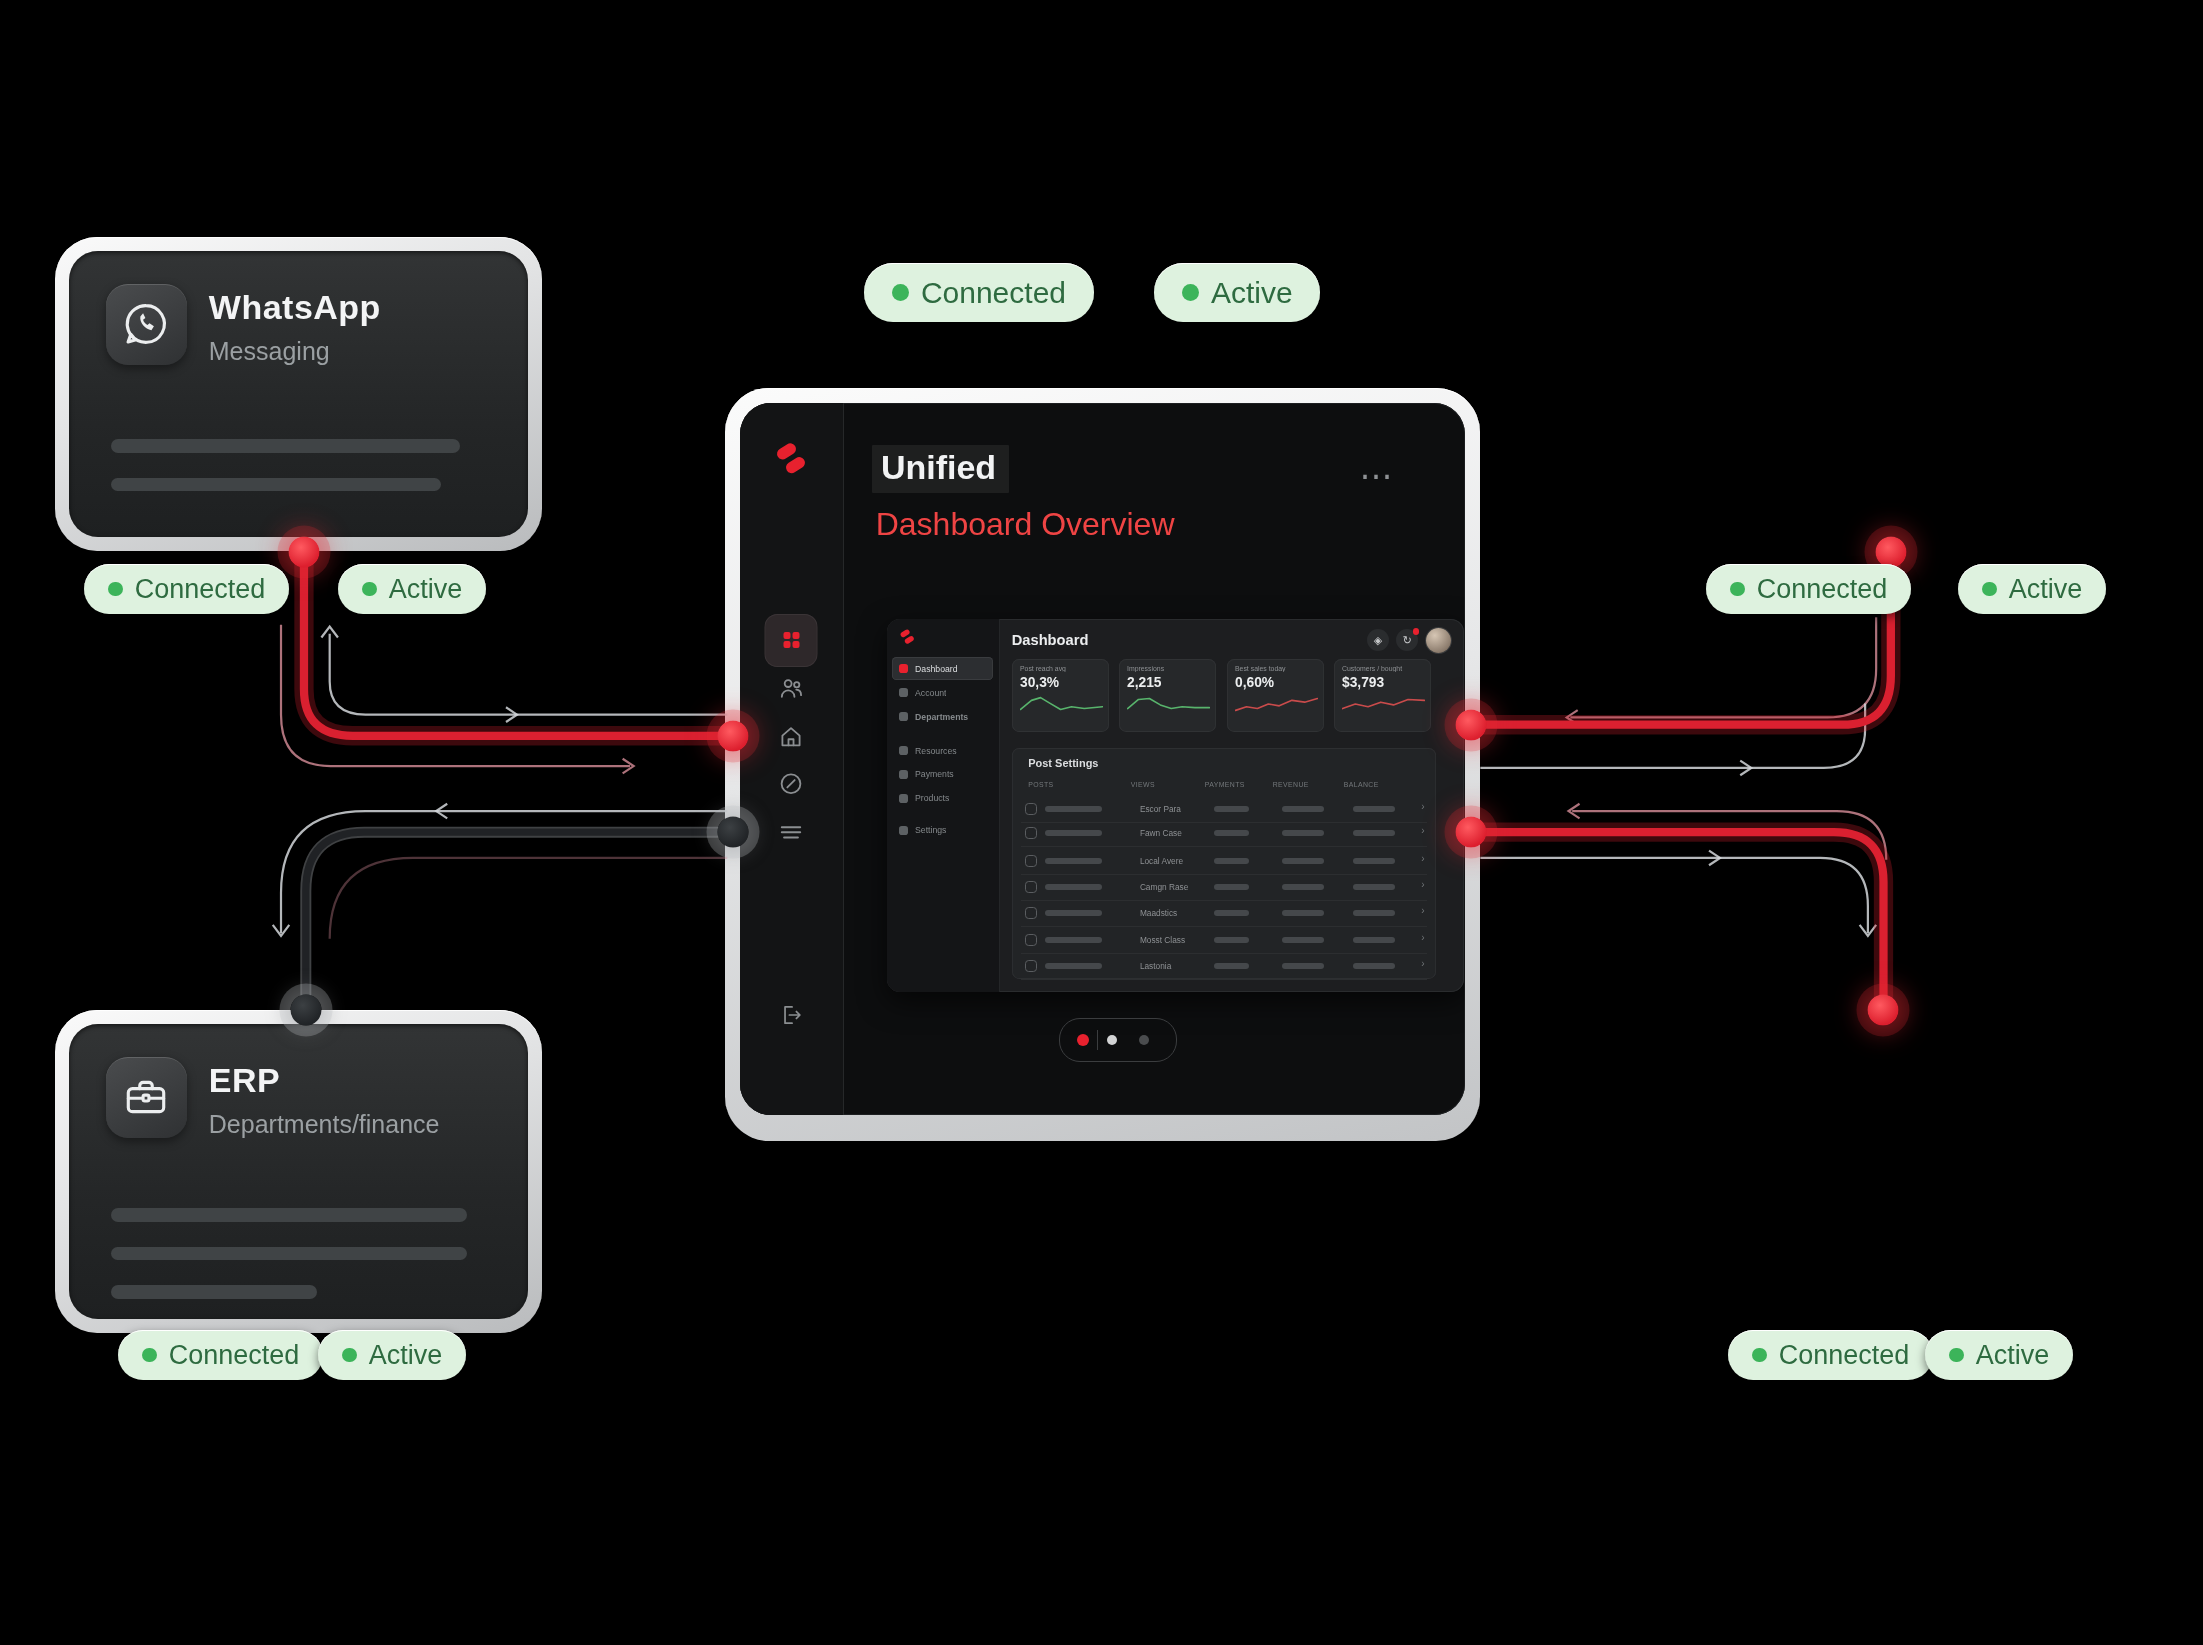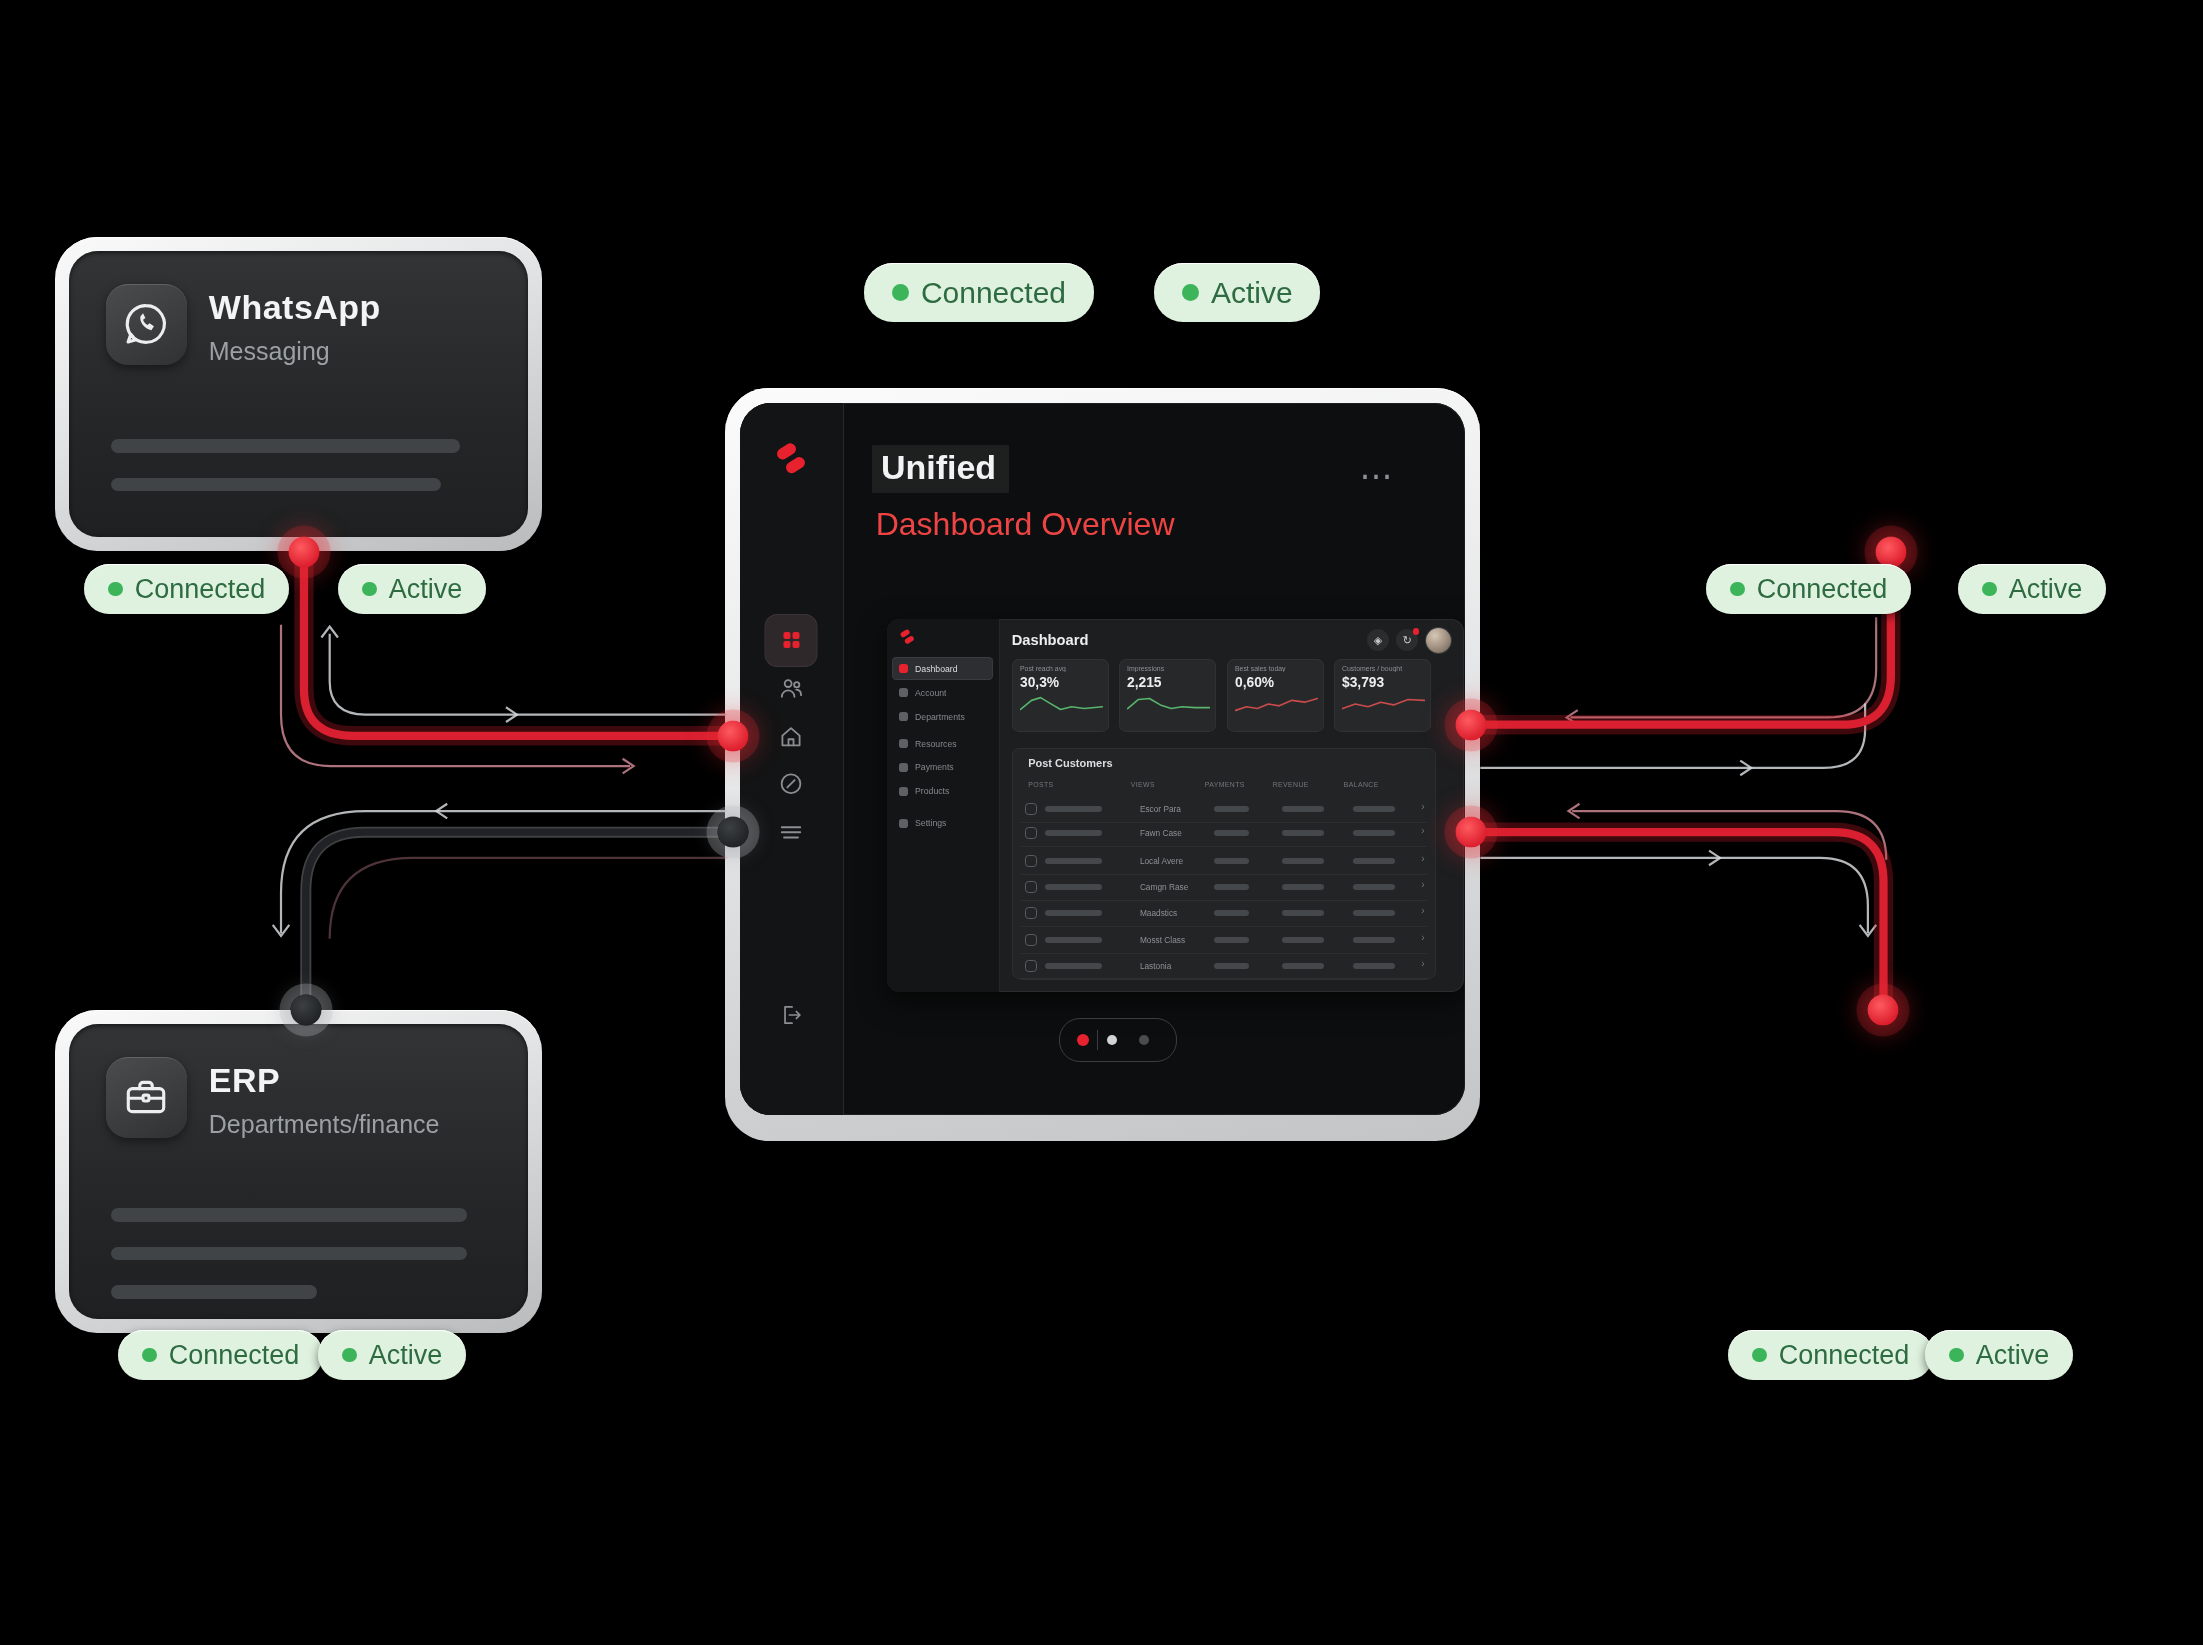--- a/index.html
+++ b/index.html
@@ -300,21 +300,21 @@
           </div>
           <div id="mini-nav">
               <div class="mnav active" style="margin-bottom: 0.9px;">
     <span class="mico"></span>
     <span class="mlabel">Dashboard</span>
   </div>
               <div class="mnav" style="margin-bottom: 0.9px;">
     <span class="mico"></span>
     <span class="mlabel">Account</span>
   </div>
-              <div class="mnav" style="margin-bottom: 4px;">
+              <div class="mnav" style="margin-bottom: 11px; font-weight: bold;">
     <span class="mico"></span>
     <span class="mlabel">Departments</span>
   </div>
               <div class="mnav" style="margin-bottom: 0.9px;">
     <span class="mico"></span>
     <span class="mlabel">Resources</span>
   </div>
               <div class="mnav" style="margin-bottom: 0.9px;">
     <span class="mico"></span>
     <span class="mlabel">Payments</span>
@@ -358,21 +358,21 @@
               </svg></div>
             <div class="stat" style="left: 447px;">
     <div class="sl">Customers / bought</div>
     <div class="sv">$3,793</div>
   <svg width="83" height="20" viewBox="0 0 90 22" style="margin-top: 3.7px;">
                 <polyline points="0,16 14,11 28,14 42,9 56,12 72,6 90,7" fill="none" stroke="#c94b4b" stroke-width="1.8" stroke-linecap="round" stroke-linejoin="round"></polyline>
               </svg></div>
           </div>
 
         <div class="mtable">
-          <div class="tt">Post Customers</div>
+          <div class="tt">Post Settings</div>
           <div class="thead" id="thead">
               <span style="left: 16.5px;">Posts</span>
               <span style="left: 119px;">Views</span>
               <span style="left: 193px;">Payments</span>
               <span style="left: 261px;">Revenue</span>
               <span style="left: 332px;">Balance</span>
             </div>
           <div id="tbody">
               <div class="trow" style="top: 48px;">
     <span class="chk"></span>

